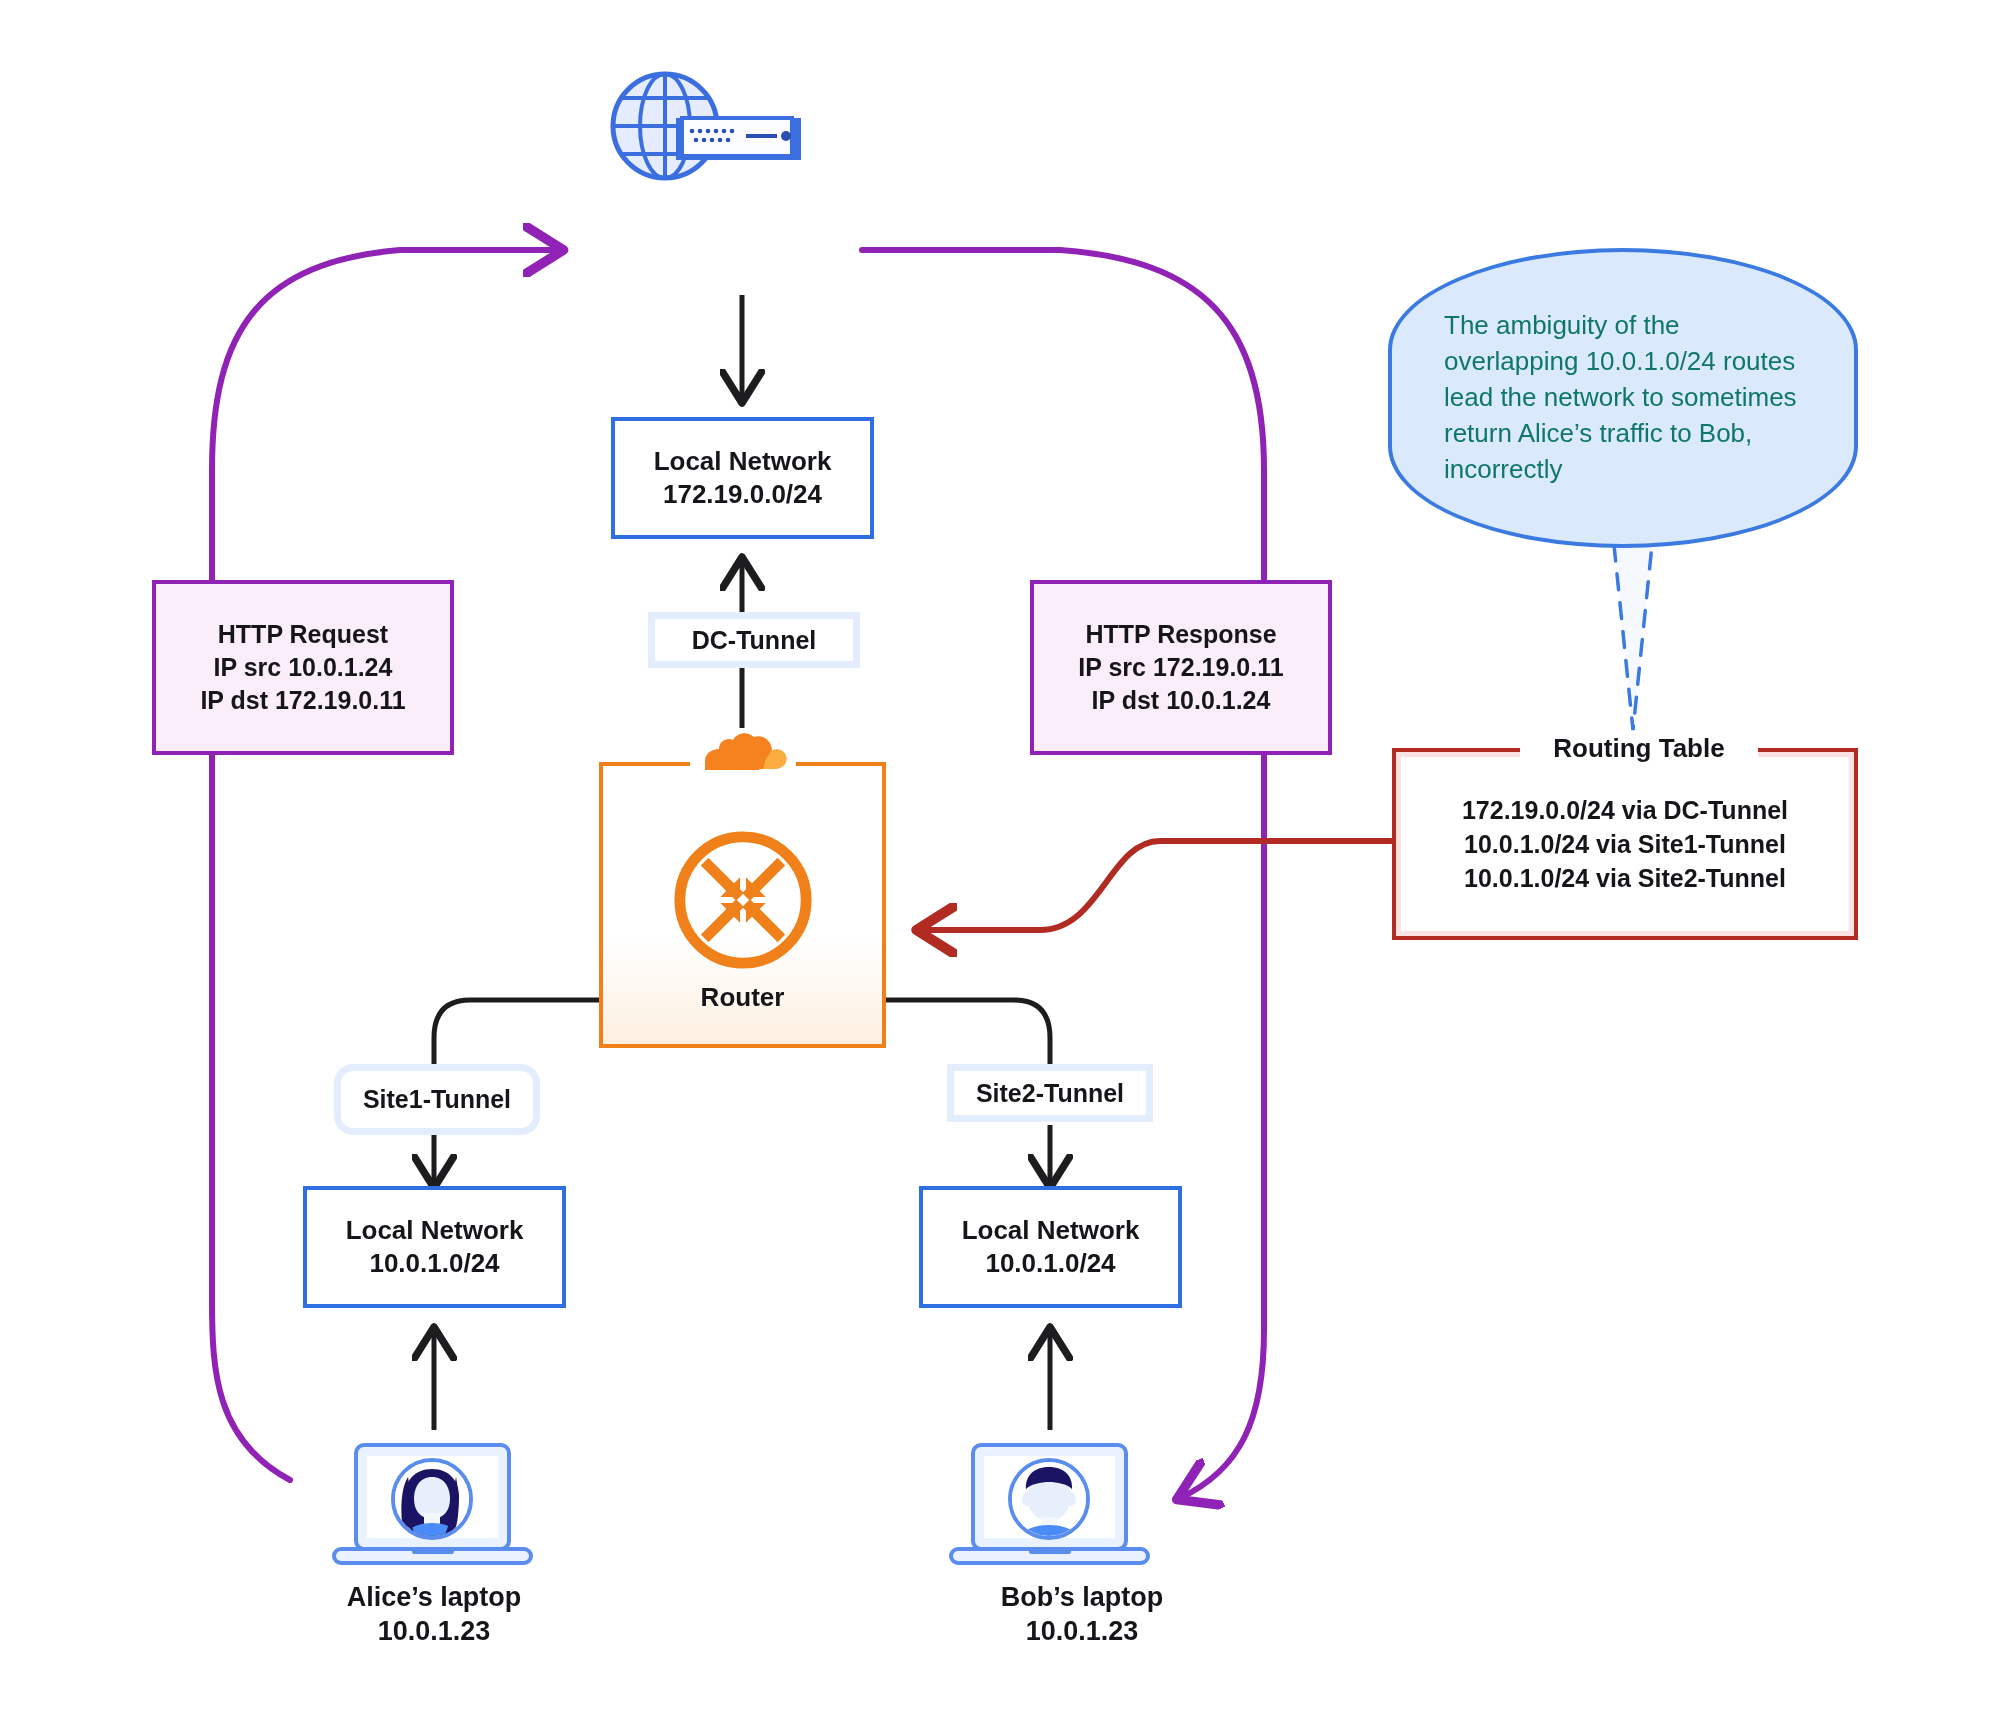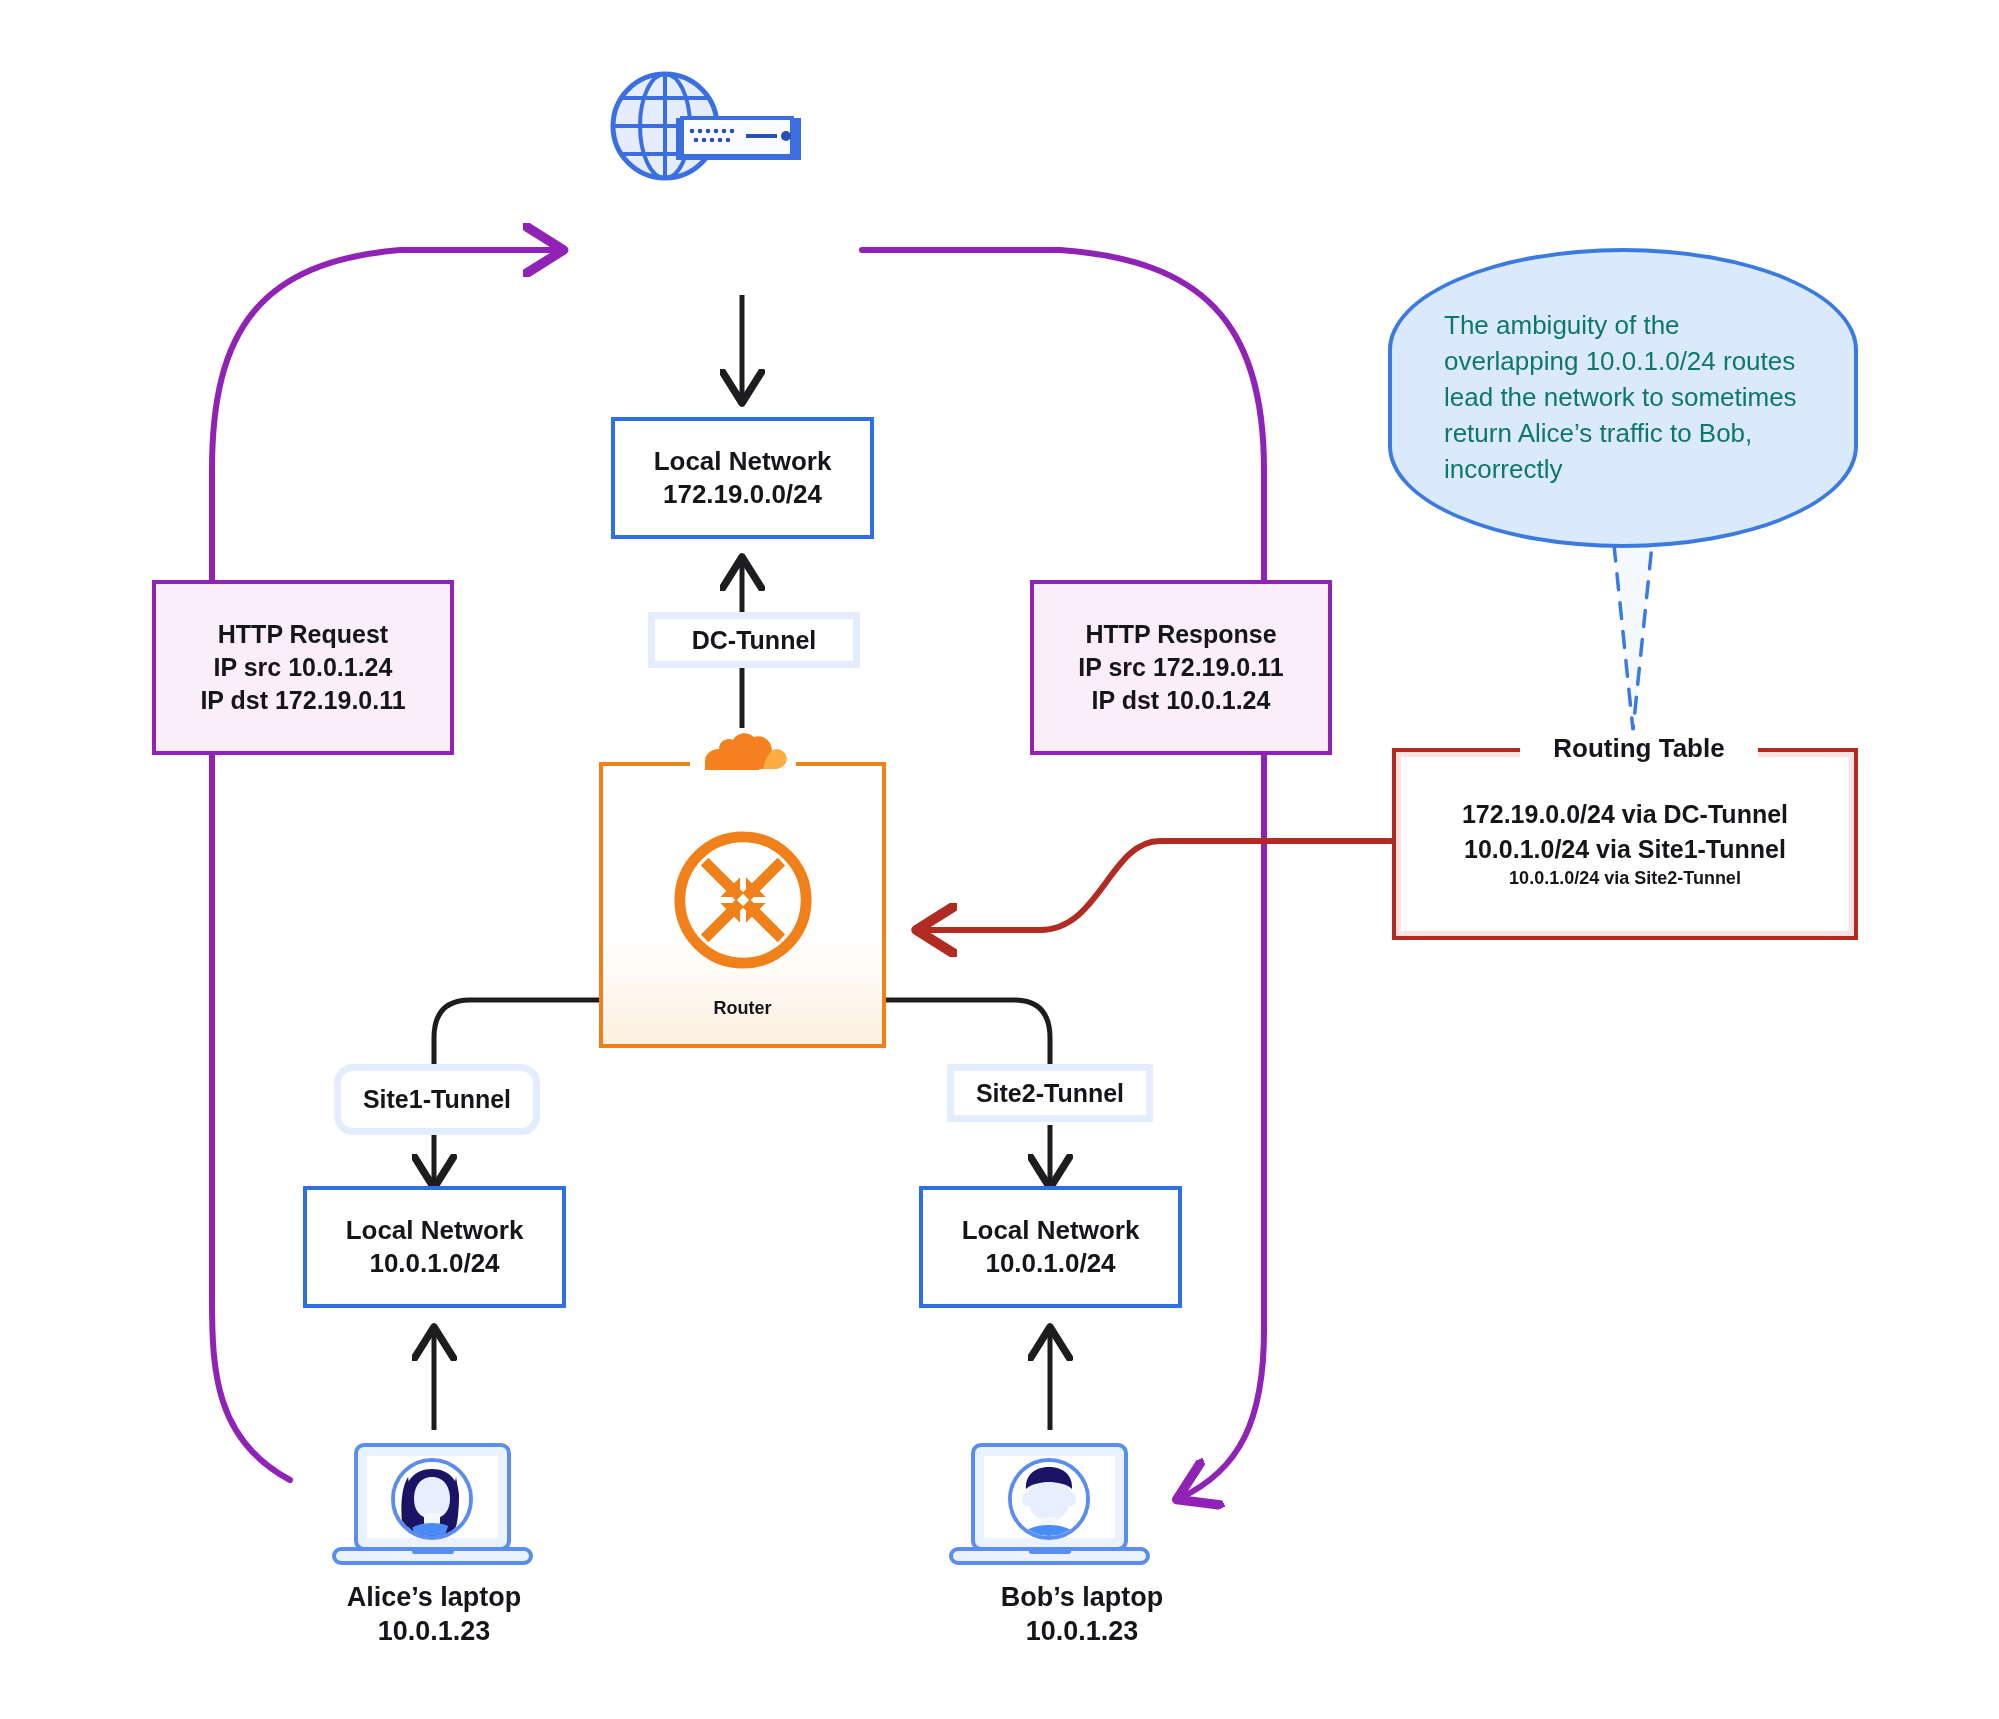--- a/index.html
+++ b/index.html
@@ -177,21 +177,21 @@
         <line x1="40" y1="110" x2="68" y2="82"></line>
         <line x1="110" y1="110" x2="82" y2="82"></line>
       </g>
       <g fill="#f08019">
         <path d="M72,72 L72,52 L52,72 Z"></path>
         <path d="M78,72 L98,72 L78,52 Z"></path>
         <path d="M72,78 L52,78 L72,98 Z"></path>
         <path d="M78,78 L78,98 L98,78 Z"></path>
       </g>
     </svg>
-    <div class="router-label" style="font-size:18px;margin-top:24px;">Router</div>
+    <div class="router-label" style="font-size:26px;margin-top:8px;">Router</div>
   </div>
 
   <div class="node" style="left:690px;top:728px;width:106px;height:46px;background:#ffffff;
        display:flex;align-items:center;justify-content:center;">
     <svg viewBox="0 0 100 44" width="100" height="44">
       <path d="M70,40 L80,40 C90,40 95,34 93,27 C91,21 84,19 79,22 C79,12 70,5 61,8
                C55,2 44,3 40,11 C34,8 26,12 26,20 C18,20 12,25 12,32 L12,40 Z" fill="#f6821f"></path>
       <path d="M78,22 C84,19 91,21 93,27 C95,34 90,40 80,40 L70,40 L73,30 Z" fill="#fbad41"></path>
       <path d="M12,34 L70,34 L66,41 L12,41 Z" fill="#f6821f"></path>
     </svg>
@@ -282,18 +282,18 @@
   </div>
 
   <div class="node bubble" style="left:1388px;top:248px;width:470px;height:300px;padding:0 52px;">
     <p style="font-size:26px;">The ambiguity of the overlapping 10.0.1.0/24 routes lead the network to sometimes return Alice’s traffic to Bob, incorrectly</p>
   </div>
 
   <div class="node rtable" style="left:1392px;top:748px;width:466px;height:192px;">
     <div class="inner">
       <div class="rline" style="font-size:25px;">172.19.0.0/24 via DC-Tunnel</div>
       <div class="rline" style="font-size:25px;">10.0.1.0/24 via Site1-Tunnel</div>
-      <div class="rline" style="font-size:18px;">10.0.1.0/24 via Site2-Tunnel</div>
+      <div class="rline" style="font-size:25px;">10.0.1.0/24 via Site2-Tunnel</div>
     </div>
   </div>
   <div class="rtable-title" style="left:1520px;top:733px;width:210px;font-size:26px;">Routing Table</div>
 
 </div>
 
 </body></html>

